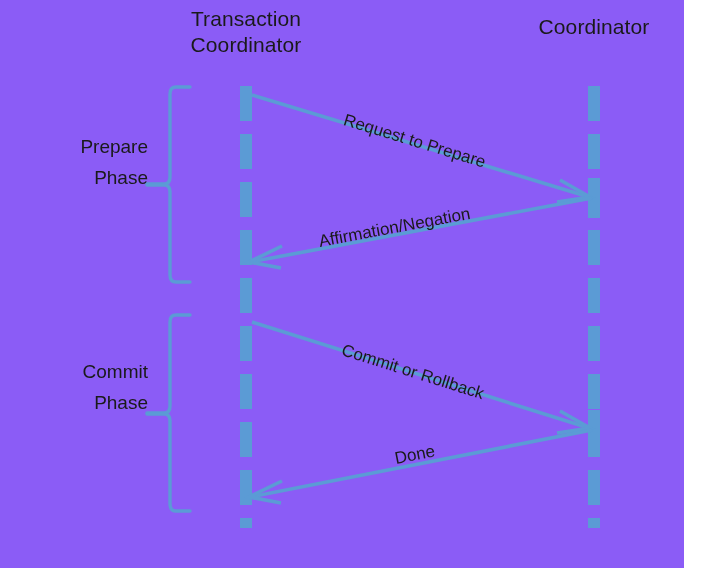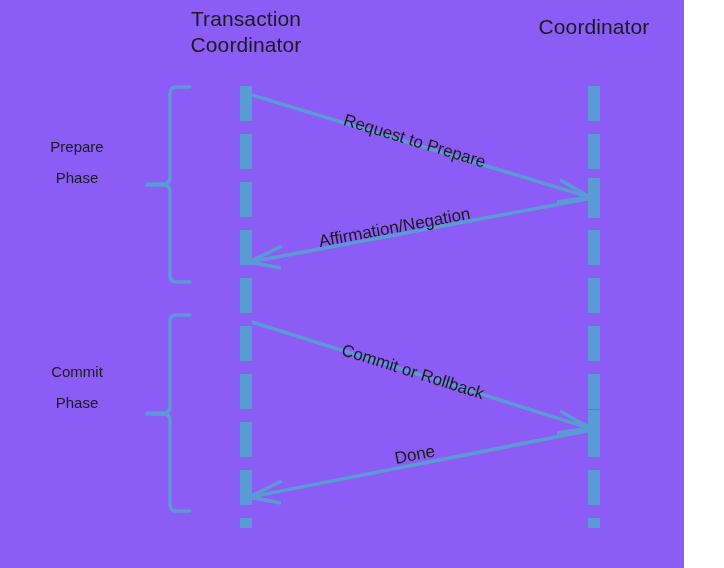--- a/index.html
+++ b/index.html
@@ -32,23 +32,23 @@
     top: 6px;
     width: 240px;
   }
   #hdr-participants {
     left: 494px;
     top: 14px;
     width: 200px;
   }
   .phase-label {
     position: absolute;
-    text-align: center;
+    text-align: right;
     color: #1a1a1a;
-    font-size: 15px;
+    font-size: 19px;
     line-height: 31px;
     white-space: pre-line;
   }
   #label-prepare {
     left: 6px;
     top: 131px;
     width: 142px;
   }
   #label-commit {
     left: 6px;

